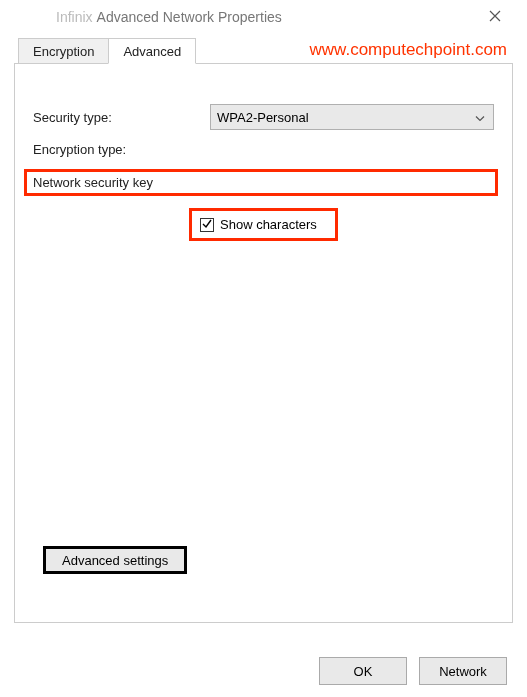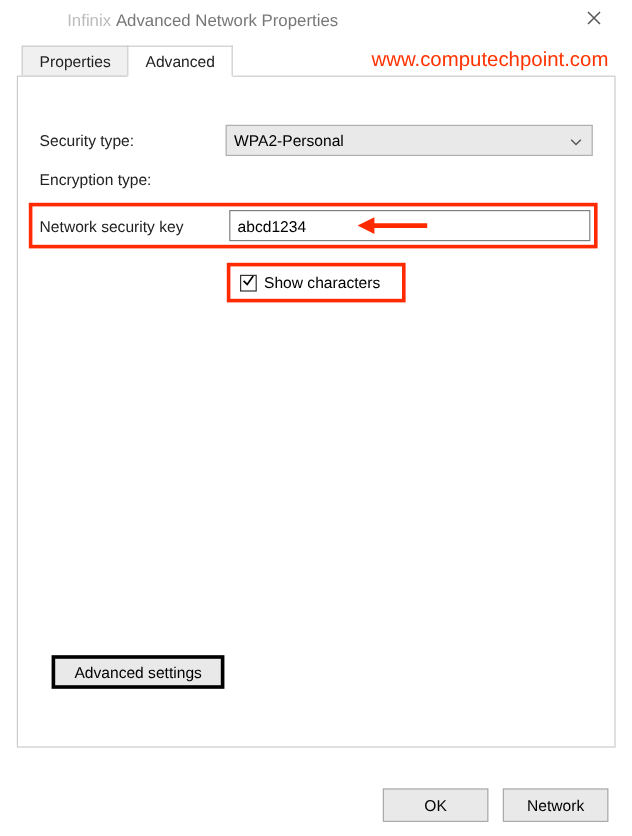--- a/index.html
+++ b/index.html
@@ -76,20 +76,21 @@
     margin: -1px 14px 0 14px;
     min-height: 560px;
     background: #fff;
     position: relative;
     padding: 40px 18px 18px 18px;
   }
   .form-row {
     display: flex;
     align-items: center;
     margin-bottom: 12px;
+    gap: 22px;
   }
   .form-label {
     width: 155px;
     color: #222;
     font-size: 13px;
   }
   .combo {
     flex: 1;
     height: 26px;
     border: 1px solid #b0b0b0;
@@ -196,21 +197,21 @@
         <svg width="12" height="12" viewBox="0 0 12 12">
             <path d="M1 1 L11 11 M11 1 L1 11" stroke="#555" stroke-width="1.2" fill="none"></path>
           </svg>
       </span>
     </div>
   </div>
 
   <div class="tab-area">
     <div class="watermark">www.computechpoint.com</div>
     <div class="tabs">
-      <div class="tab">Properties</div>
+      <div class="tab">Encryption</div>
       <div class="tab active">Advanced</div>
     </div>
 
     <div class="tab-panel">
 
       <div class="form-row">
         <div class="form-label">Security type:</div>
         <div class="combo">
           <span>WPA2-Personal</span>
           <span class="chev">
@@ -220,29 +221,20 @@
           </span>
         </div>
       </div>
 
       <div class="form-row">
         <div class="form-label">Encryption type:</div>
       </div>
 
       <div class="key-row">
         <div class="form-label">Network security key</div>
-        <div class="key-input-wrap">
-          <span>abcd1234</span>
-          <span class="arrow-annot">
-            <svg width="60" height="22" viewBox="0 0 60 22">
-              <line x1="58" y1="11" x2="10" y2="11" stroke="#ff2a00" stroke-width="4"></line>
-              <polygon points="0,11 14,4 14,18" fill="#ff2a00"></polygon>
-            </svg>
-          </span>
-        </div>
       </div>
 
       <div class="show-chars-row">
         <span class="chk">
           <span>
             <svg width="10" height="10" viewBox="0 0 10 10">
                 <path d="M1 5 L4 8 L9 1" stroke="#000" stroke-width="1.4" fill="none"></path>
               </svg>
           </span>
         </span>

